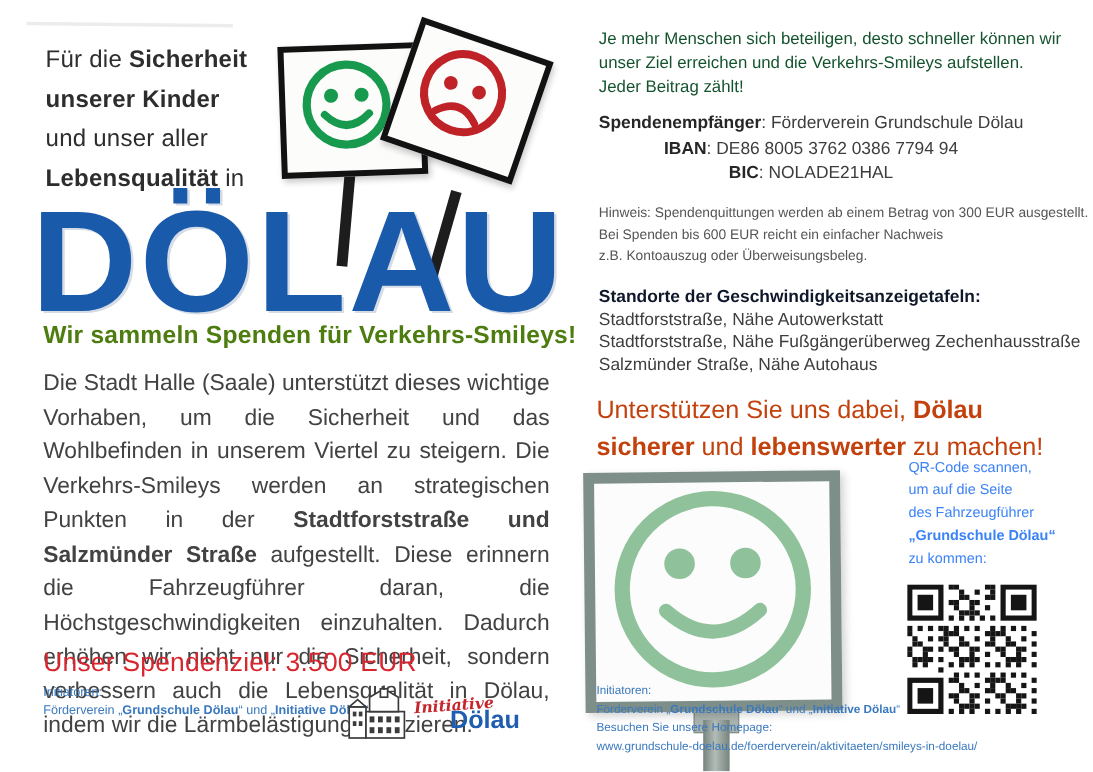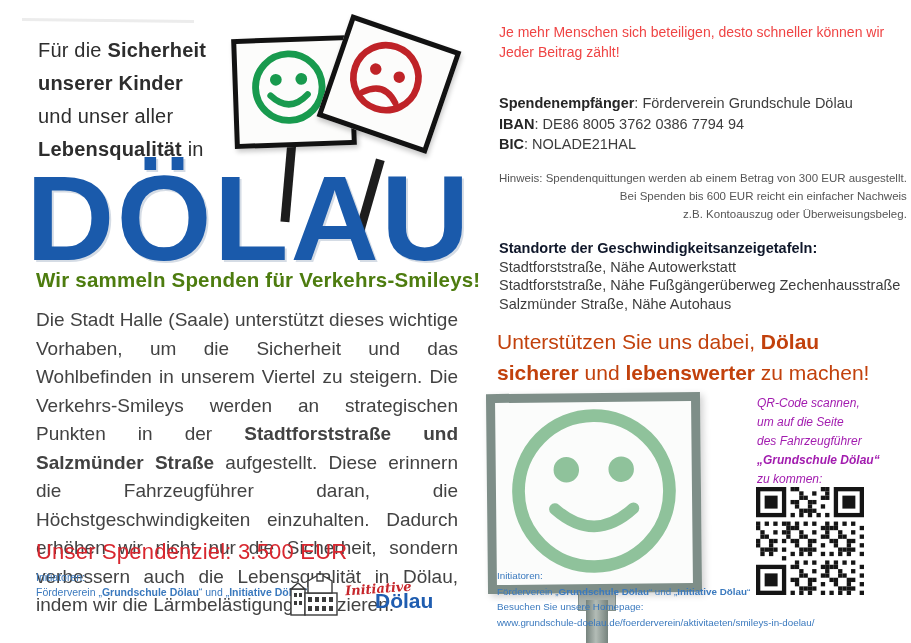--- a/index.html
+++ b/index.html
@@ -26,28 +26,28 @@
   .poleB{left:364px;top:158px;width:9px;height:86px;background:#1d1d1d;transform:rotate(16deg);z-index:1;}
 
   
   .schoolLogo{left:288px;top:571px;z-index:2;}
   .initLogo{left:345px;top:581px;width:90px;height:40px;}
   .initLogoScript{left:0;top:0;font-size:13px;font-style:italic;font-weight:700;color:#c6262b;
                   font-family:"DejaVu Serif",serif;transform:rotate(-4deg);}
   .initLogoName{left:30px;top:8px;font-size:21px;font-weight:700;color:#1f5db0;}
 
   
-  .intro{left:499px;top:22px;font-size:14px;line-height:20px;color:#ef4444;}
-  .donate{left:499px;top:93px;font-size:14.5px;line-height:20.5px;color:#3d3d3d;}
+  .intro{left:499px;top:22px;font-size:14px;line-height:20px;color:#14532d;}
+  .donate{left:499px;top:93px;font-size:14.5px;line-height:20.5px;color:#3d3d3d;text-align:center;}
   .donate .lbl{font-weight:700;color:#262626;}
-  .notes{left:499px;top:169px;font-size:11.5px;line-height:18px;color:#555;text-align:right;}
+  .notes{left:499px;top:169px;font-size:11.5px;line-height:18px;color:#555;}
   .locs{left:499px;top:239px;font-size:14.5px;line-height:18.5px;color:#3d3d3d;}
   .locs .h{font-weight:700;color:#0f172a;}
   .cta{left:497px;top:326px;font-size:21px;line-height:31px;color:#c2410c;}
-  .qrtxt{left:757px;top:394px;font-size:12px;line-height:19px;color:#a21caf;font-style:italic;}
+  .qrtxt{left:757px;top:380px;font-size:12px;line-height:19px;color:#3b82f6;}
   .qrbox{left:756px;top:487px;width:108px;height:108px;z-index:1;}
   .initR{left:497px;top:568px;font-size:9.8px;line-height:15.5px;color:#3a79be;z-index:3;}
 
   
   .bigSign{left:487px;top:393px;width:196px;height:182px;background:#fbfcfb;border:9px solid #7e8e88;
            box-shadow:3px 3px 7px rgba(0,0,0,.18);transform:rotate(-.6deg);z-index:2;}
   .bigBracket{left:578px;top:589px;width:36px;height:20px;background:#aab3ae;border:1px solid #83908a;z-index:1;}
   .bigPole{left:586px;top:600px;width:22px;height:43px;z-index:1;
            background:linear-gradient(90deg,#76837d 0%,#b3bcb6 45%,#76837d 100%);}
 
@@ -128,20 +128,21 @@
     </svg>
   </div>
 
   <div class="abs initLogo">
     <span class="abs initLogoScript">Initiative</span>
     <span class="abs initLogoName">Dölau</span>
   </div>
 
   <div class="abs intro">
     <div>Je mehr Menschen sich beteiligen, desto schneller können wir</div>
+    <div>unser Ziel erreichen und die Verkehrs-Smileys aufstellen.</div>
     <div>Jeder Beitrag zählt!</div>
   </div>
 
   <div class="abs donate">
     <div><span class="lbl">Spendenempfänger</span><span>: Förderverein Grundschule Dölau</span></div>
     <div><span class="lbl">IBAN</span><span>: DE86 8005 3762 0386 7794 94</span></div>
     <div><span class="lbl">BIC</span><span>: NOLADE21HAL</span></div>
   </div>
 
   <div class="abs notes">

